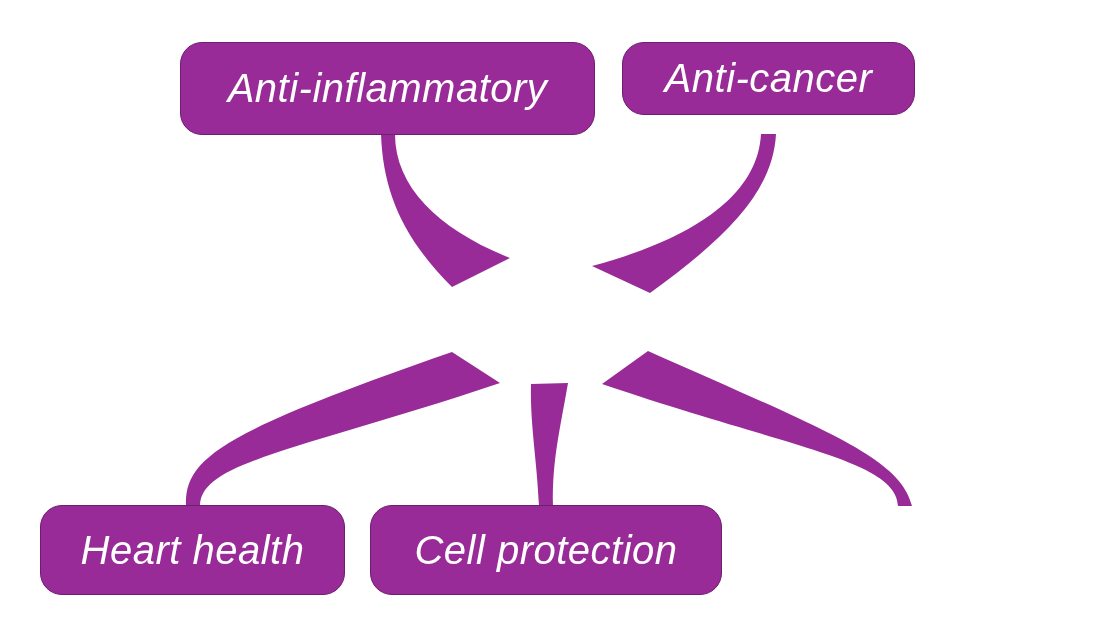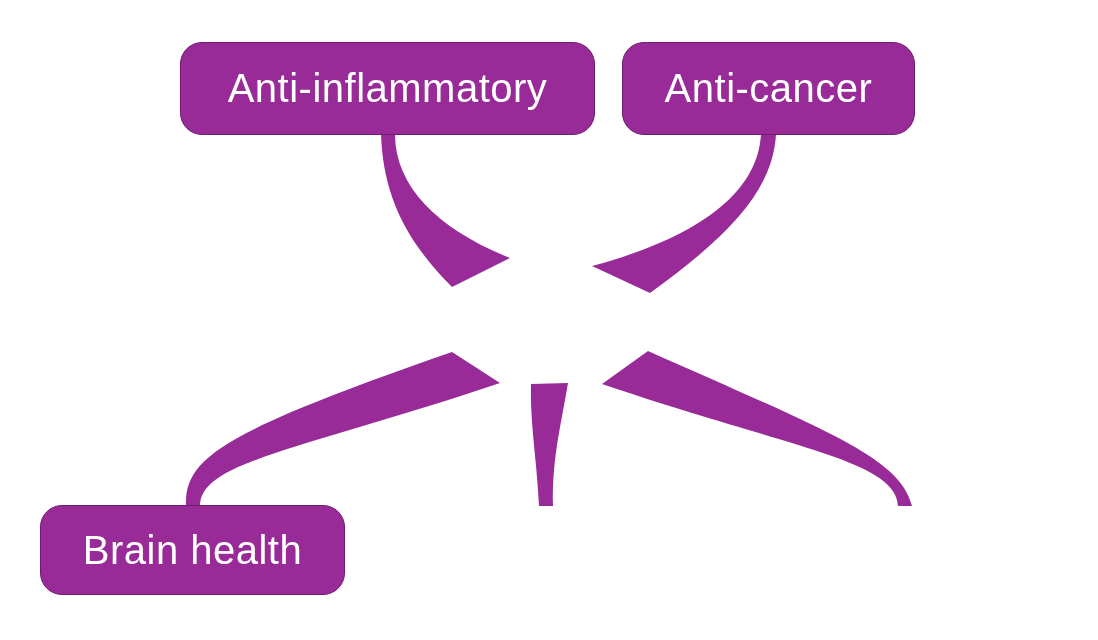--- a/index.html
+++ b/index.html
@@ -36,31 +36,32 @@
     display:flex;
     align-items:center;
     justify-content:center;
     background:var(--node-fill);
     border:1.5px solid var(--node-border);
     color:var(--node-text);
     font-size:40px;
     letter-spacing:0.5px;
     white-space:nowrap;
     text-align:left;
+    font-style:italic;
   }
   .node.rect{
     border-radius:22px;
   }
   .node.ellipse{
     border-radius:50%;
     font-size:38px;
   }
   
   .n-anti-inflammatory{left:180px;top:42px;width:415px;height:93px;}
-  .n-anti-cancer     {left:622px;top:42px;width:293px;height:93px;}
+  .n-anti-cancer     {left:622px;top:42px;width:293px;height:73px;}
   .n-benefits        {left:425px;top:255px;width:250px;height:130px;}
   .n-brain-health    {left:40px; top:505px;width:305px;height:90px;}
   .n-cell-protection {left:370px;top:505px;width:352px;height:90px;}
   .n-heart-health    {left:752px;top:505px;width:306px;height:90px;}
 </style>
 </head>
 <body>
 
 <div class="canvas">
 
@@ -75,18 +76,21 @@
   <div class="node rect n-anti-inflammatory">
     <span>Anti-inflammatory</span>
   </div>
 
   <div class="node rect n-anti-cancer">
     <span>Anti-cancer</span>
   </div>
 
 
   <div class="node rect n-brain-health">
-    <span>Brain health</span>
+    <span>Heart health</span>
   </div>
 
+  <div class="node rect n-cell-protection">
+    <span>Cell protection</span>
+  </div>
 
 
 </div>
 
 </body></html>

